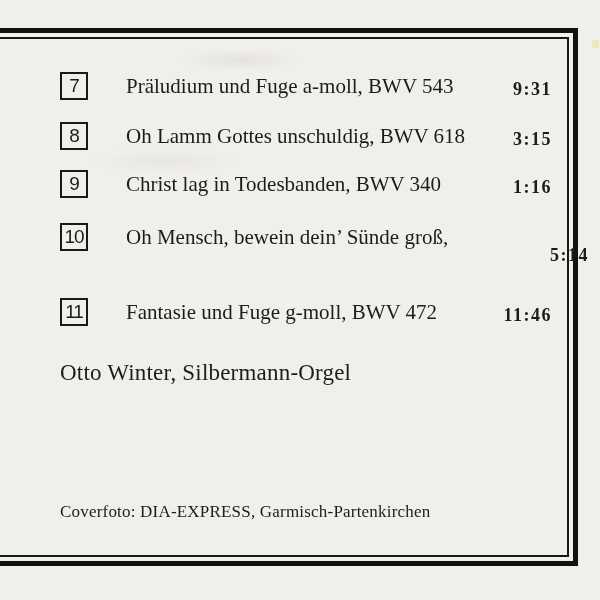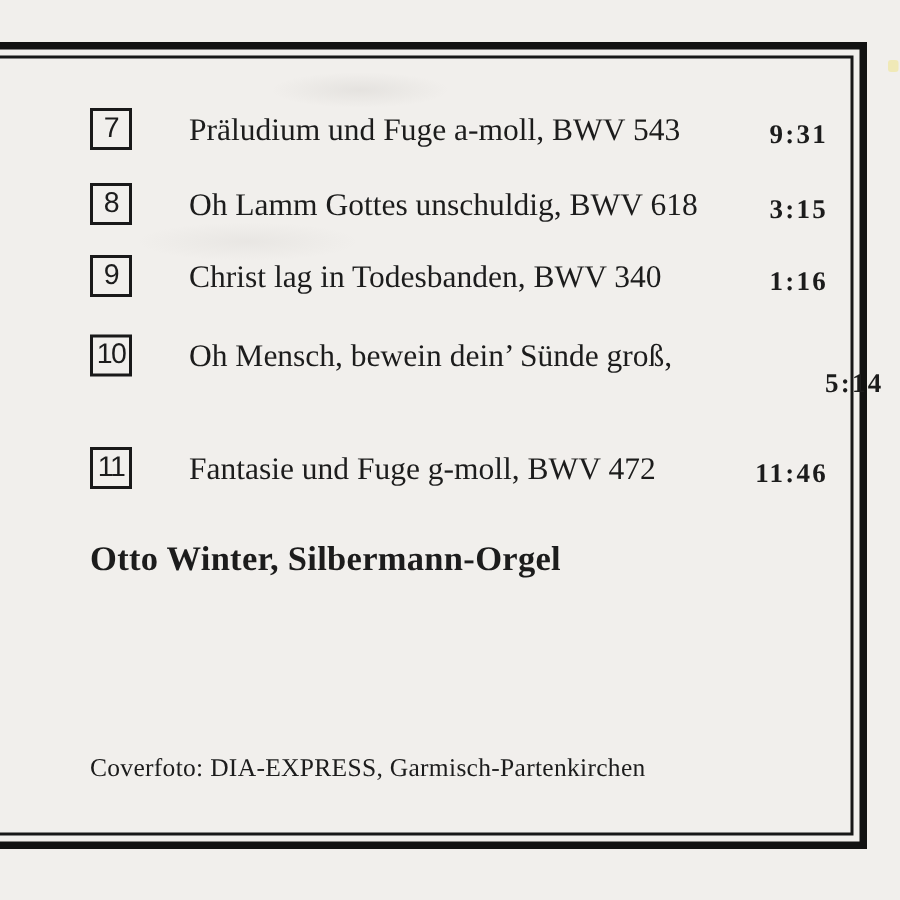--- a/index.html
+++ b/index.html
@@ -106,21 +106,21 @@
     white-space: nowrap;
     font-weight: bold;
   }
   .row-10 .track-time { top: 18px; }
 
   .artist-line {
     position: absolute;
     left: 60px;
     top: 360px;
     font-size: 23px;
-    font-weight: bold;
+    font-weight: normal;
     letter-spacing: 0.2px;
     white-space: nowrap;
     text-align: center;
   }
 
   .copyright-block {
     position: absolute;
     left: 62px;
     top: 431px;
     font-size: 15px;

